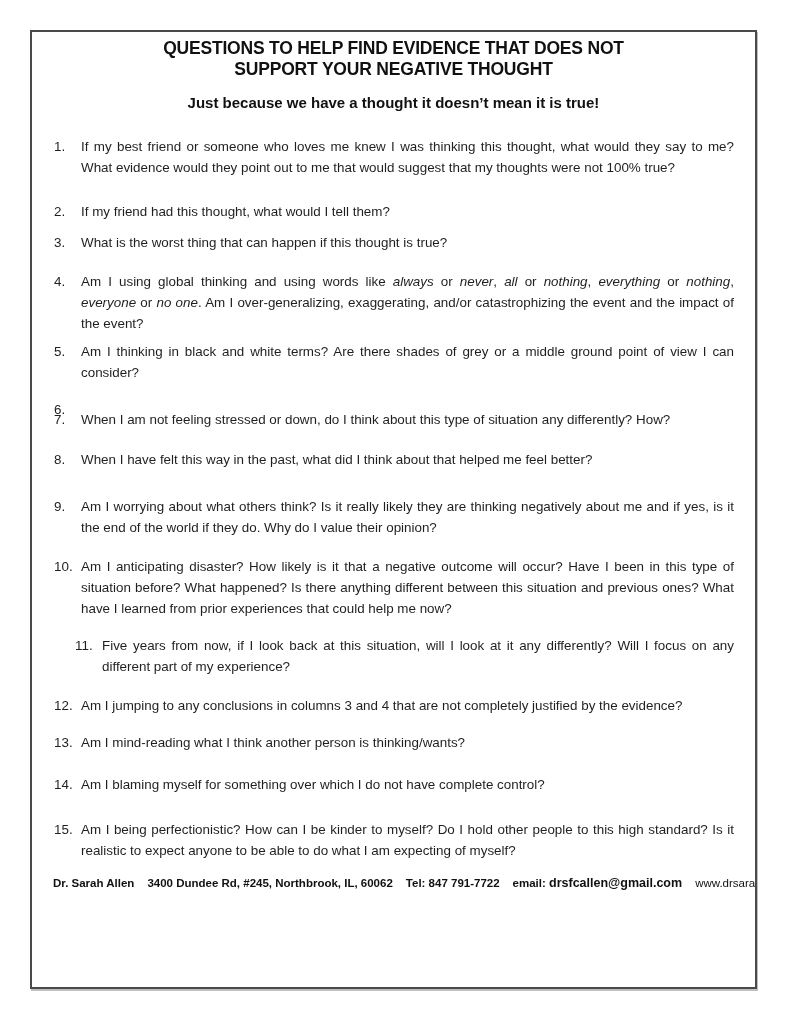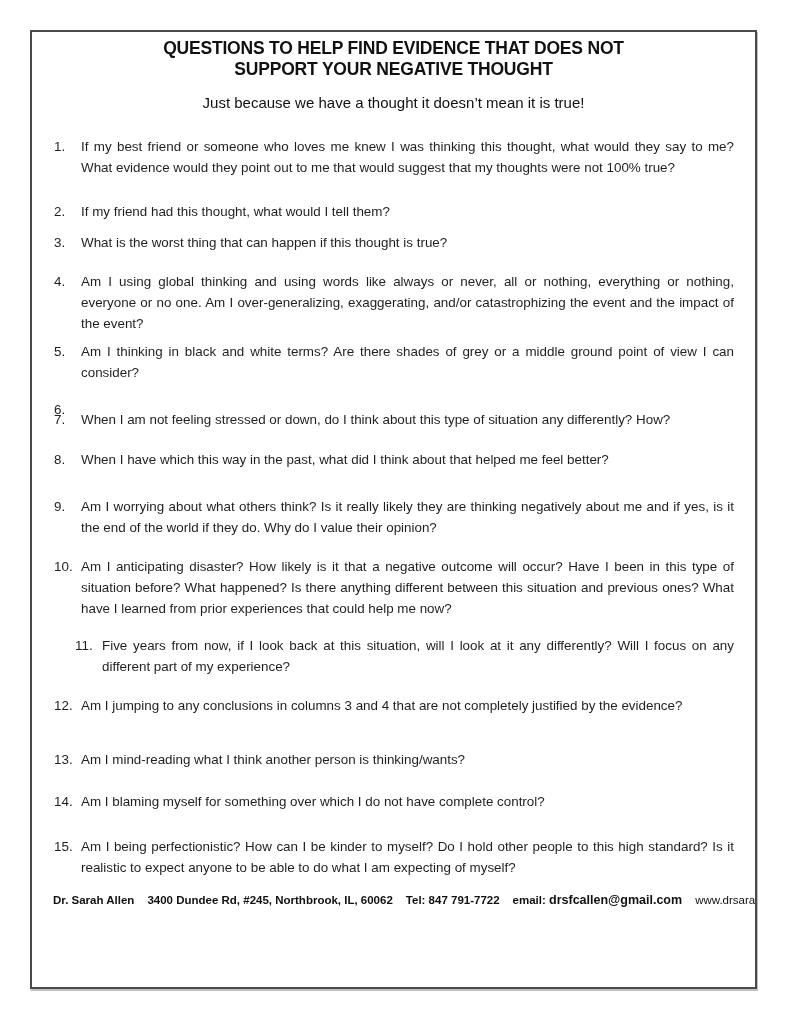--- a/index.html
+++ b/index.html
@@ -30,21 +30,21 @@
     font-size: 17.5px;
     line-height: 1.22;
     font-weight: 700;
     letter-spacing: -0.2px;
     color: #111;
   }
   .doc-subtitle {
     margin: 13px 0 0 0;
     text-align: center;
     font-size: 15px;
-    font-weight: 400;
+    font-weight: 700;
     color: #111;
   }
   ol.questions {
     list-style: none;
     margin: 25px 0 0 0;
     padding: 0;
     font-size: 13.4px;
     line-height: 21px;
     text-align: justify;
   }
@@ -52,34 +52,34 @@
     position: relative;
     padding-left: 28px;
     margin-bottom: 21px;
   }
   ol.questions li .num {
     position: absolute;
     left: 1px;
     top: 0;
     text-align: left;
   }
-  .it { }
+  .it { font-style: italic; }
   
   ol.questions li:nth-child(1)  { margin-bottom: 23px; }
   ol.questions li:nth-child(2)  { margin-bottom: 10px; }
   ol.questions li:nth-child(3)  { margin-bottom: 18px; }
   ol.questions li:nth-child(4)  { margin-bottom: 7px; }
   ol.questions li:nth-child(5)  { margin-bottom: 16px; }
   ol.questions li:nth-child(6)  { margin-bottom: 26px; }
   ol.questions li:nth-child(7)  { margin-bottom: 19px; }
   ol.questions li:nth-child(8)  { margin-bottom: 26px; }
   ol.questions li:nth-child(9)  { margin-bottom: 18px; }
   ol.questions li:nth-child(10) { margin-bottom: 16px; }
   ol.questions li:nth-child(11) { margin-bottom: 18px; margin-left: 21px; }
-  ol.questions li:nth-child(12) { margin-bottom: 33px; }
+  ol.questions li:nth-child(12) { margin-bottom: 16px; }
   ol.questions li:nth-child(13) { }
   ol.questions li:nth-child(14) { margin-bottom: 24px; }
   ol.questions li:nth-child(15) { margin-bottom: 0; }
   .doc-footer {
     margin-top: 15px;
     font-size: 11.5px;
     white-space: nowrap;
     color: #111;
   }
   .doc-footer .seg { margin-right: 13px; }
@@ -97,21 +97,21 @@
   <h2 class="doc-subtitle">Just because we have a thought it doesn’t mean it is true!</h2>
 
   <ol class="questions" id="questions-list">
       <li><span class="num">1.</span><span class="qtext"><span>If my best friend or someone who loves me knew I was thinking this thought, what would they say to me? What evidence would they point out to me that would suggest that my thoughts were not 100% true?</span></span></li>
       <li><span class="num">2.</span><span class="qtext"><span>If my friend had this thought, what would I tell them?</span></span></li>
       <li><span class="num">3.</span><span class="qtext"><span>What is the worst thing that can happen if this thought is true?</span></span></li>
       <li><span class="num">4.</span><span class="qtext"><span>Am I using global thinking and using words like </span><span class="it">always</span><span> or </span><span class="it">never</span><span>, </span><span class="it">all</span><span> or </span><span class="it">nothing</span><span>, </span><span class="it">everything</span><span> or </span><span class="it">nothing</span><span>, </span><span class="it">everyone</span><span> or </span><span class="it">no one</span><span>.  Am I over-generalizing, exaggerating, and/or catastrophizing the event and the impact of the event?</span></span></li>
       <li><span class="num">5.</span><span class="qtext"><span>Am I thinking in black and white terms? Are there shades of grey or a middle ground point of view I can consider?</span></span></li>
       <li><span class="num">6.</span></li>
       <li><span class="num">7.</span><span class="qtext"><span>When I am not feeling stressed or down, do I think about this type of situation any differently? How?</span></span></li>
-      <li><span class="num">8.</span><span class="qtext"><span>When I have which this way in the past, what did I think about that helped me feel better?</span></span></li>
+      <li><span class="num">8.</span><span class="qtext"><span>When I have felt this way in the past, what did I think about that helped me feel better?</span></span></li>
       <li><span class="num">9.</span><span class="qtext"><span>Am I worrying about what others think? Is it really likely they are thinking negatively about me and if yes, is it the end of the world if they do. Why do I value their opinion?</span></span></li>
       <li><span class="num">10.</span><span class="qtext"><span>Am I anticipating disaster? How likely is it that a negative outcome will occur? Have I been in this type of situation before? What happened? Is there anything different between this situation and previous ones? What have I learned from prior experiences that could help me now?</span></span></li>
       <li><span class="num">11.</span><span class="qtext"><span>Five years from now, if I look back at this situation, will I look at it any differently? Will I focus on any different part of my experience?</span></span></li>
       <li><span class="num">12.</span><span class="qtext"><span>Am I jumping to any conclusions in columns 3 and 4 that are not completely justified by the evidence?</span></span></li>
       <li><span class="num">13.</span><span class="qtext"><span>Am I mind-reading what I think another person is thinking/wants?</span></span></li>
       <li><span class="num">14.</span><span class="qtext"><span>Am I blaming myself for something over which I do not have complete control?</span></span></li>
       <li><span class="num">15.</span><span class="qtext"><span>Am I being perfectionistic? How can I be kinder to myself? Do I hold other people to this high standard? Is it realistic to expect anyone to be able to do what I am expecting of myself?</span></span></li>
     </ol>
 
   <div class="doc-footer">

